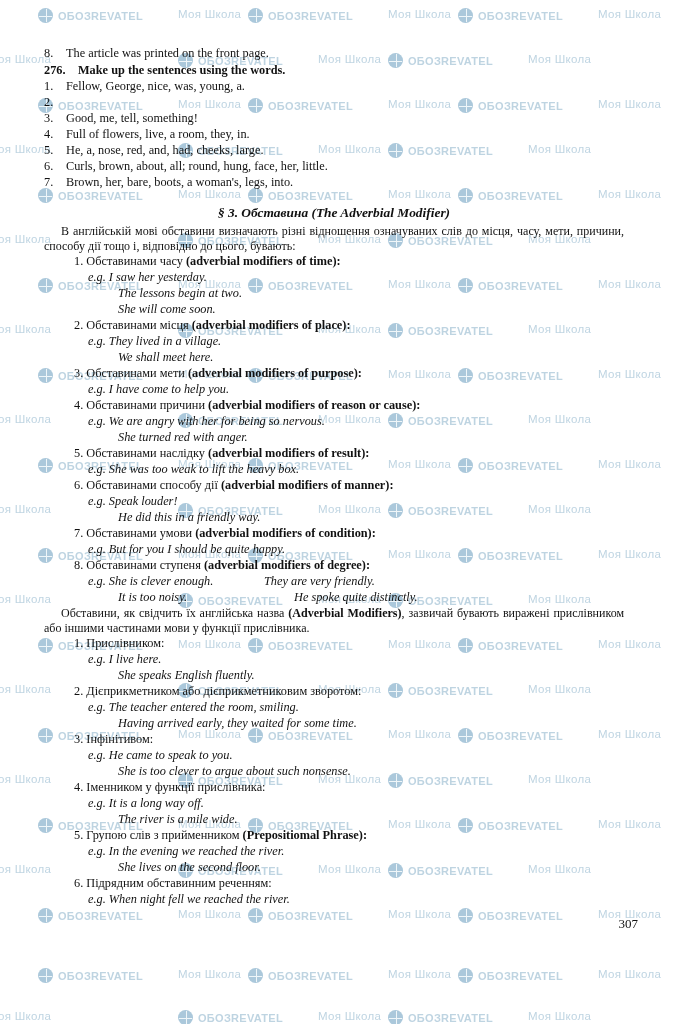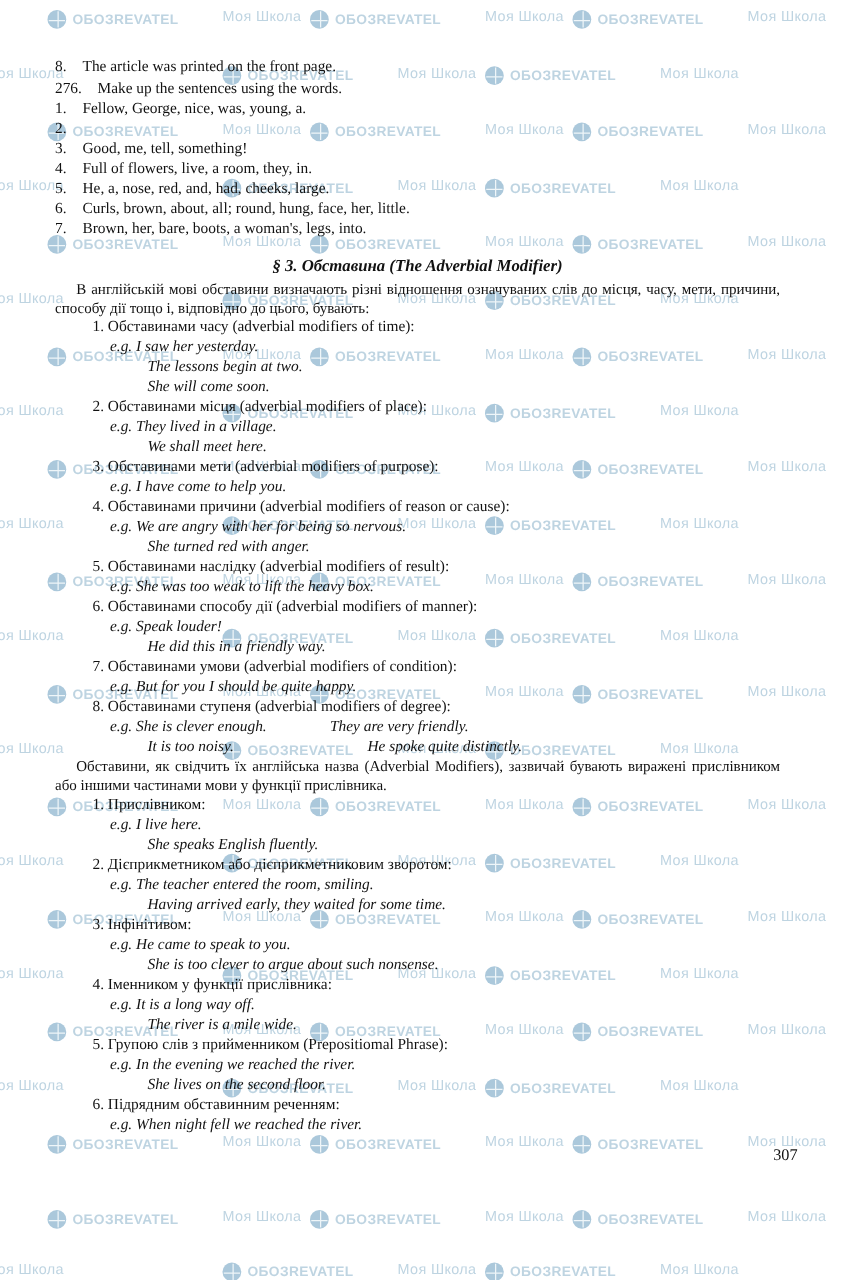--- a/index.html
+++ b/index.html
@@ -81,26 +81,26 @@
     align-items: baseline;
     margin: 0;
     font-size: 12.3px;
     line-height: 1.3;
   }
   .num-item .n {
     width: 22px;
     flex: none;
     text-align: left;
   }
-  .b { font-weight: normal; }
+  .b { font-weight: bold; }
 
   .head276 {
     display: flex;
     align-items: flex-start;
-    font-weight: normal;
+    font-weight: bold;
     font-size: 12.3px;
     line-height: 1.3;
     margin-top: 1px;
   }
   .head276 .n { width: 34px; flex: none; }
 
   .section-title {
     text-align: center;
     font-weight: bold;
     font-style: italic;

